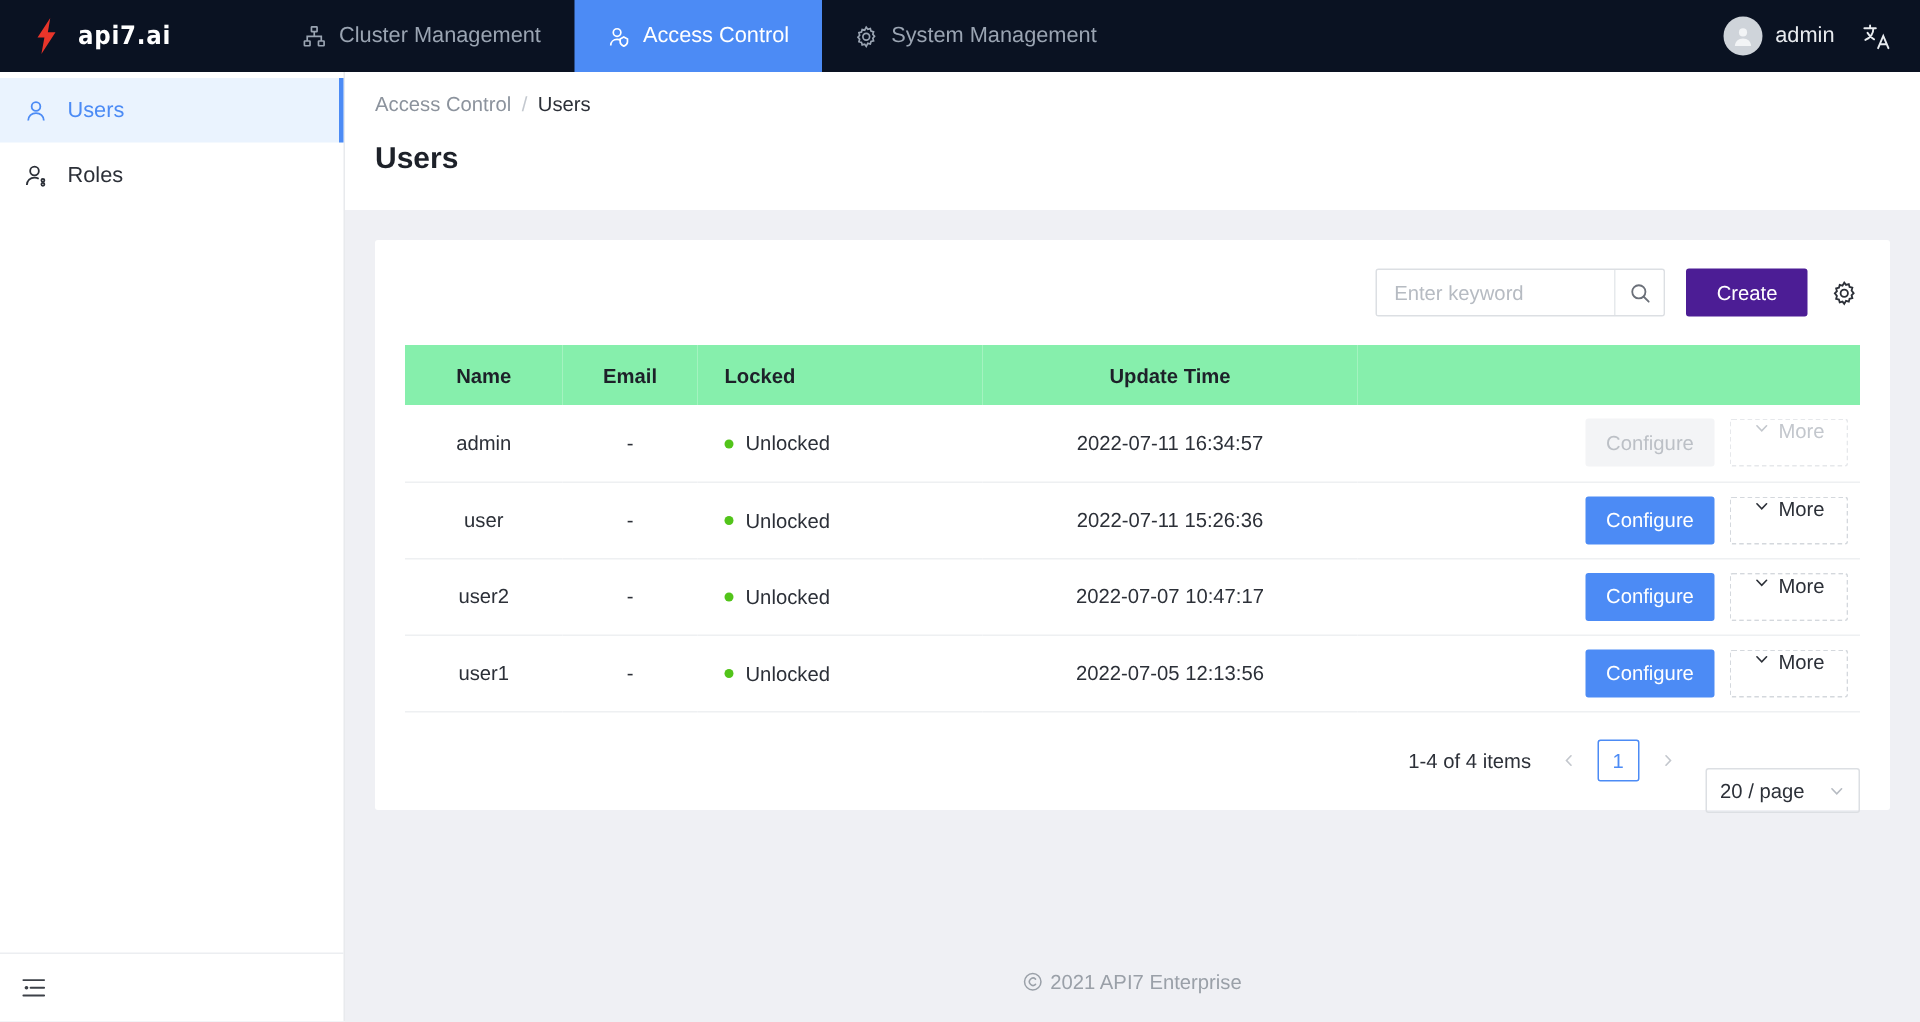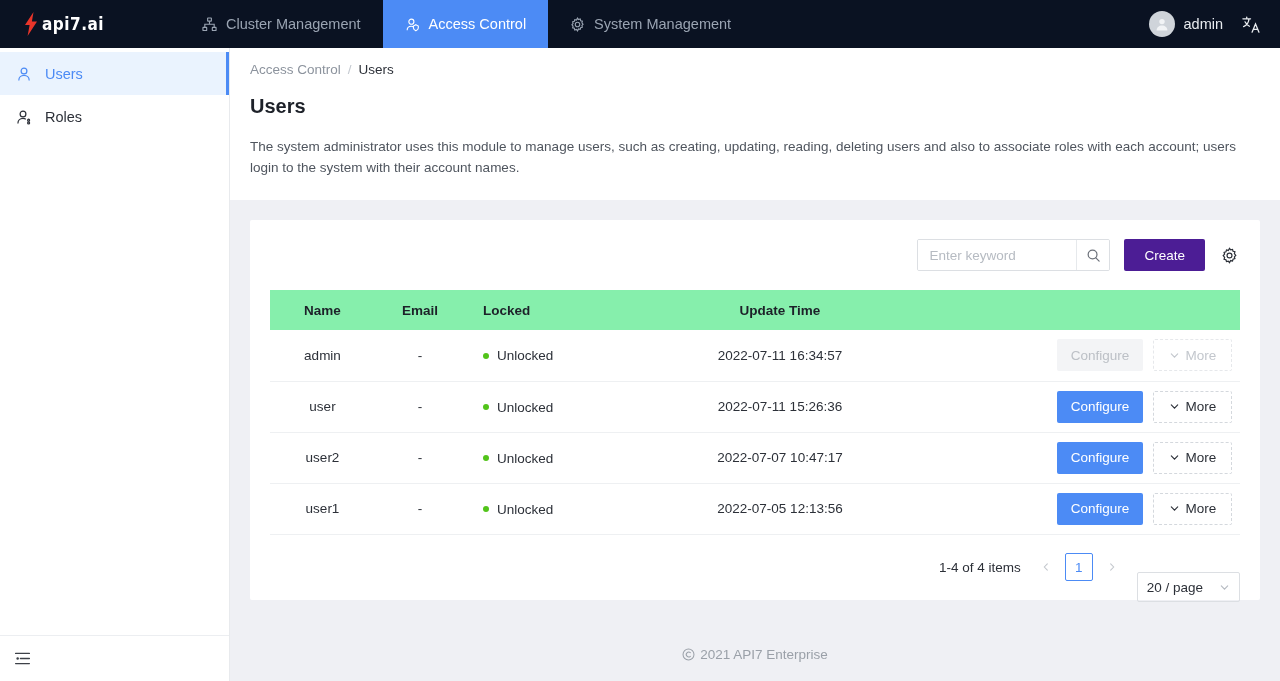--- a/index.html
+++ b/index.html
@@ -9,21 +9,21 @@
     background: #eff0f4;
     overflow: hidden;
     -webkit-font-smoothing: antialiased;
   }
 
   
   .topbar {
     height: 48px; background: #0a1222; display: flex; align-items: stretch;
     position: relative; color: #fff;
   }
-  .logo-wrap { display: flex; align-items: center; padding-left: 24px; width: 180px; gap: 4px; }
+  .logo-wrap { display: flex; align-items: center; padding-left: 24px; width: 180px; gap: 14px; }
   .bolt { width: 14px; height: 24px; flex: 0 0 auto; }
   .logo-text {
     font-family: "DejaVu Sans", sans-serif;
     font-size: 17px; font-weight: 700; letter-spacing: .5px;
     color: #ffffff; text-transform: lowercase;
     font-stretch: condensed;
   }
   .nav { display: flex; align-items: stretch; }
   .nav-item {
     display: flex; align-items: center; gap: 9px;
@@ -123,21 +123,21 @@
 
   .act-wrap { display: flex; justify-content: flex-end; align-items: center; gap: 10px; }
   .btn-cfg {
     height: 32px; width: 86px; background: #4c8bf5; color: #fff; border: 0; border-radius: 2px;
     font-size: 13.5px; cursor: pointer; font-family: "Liberation Sans", sans-serif;
   }
   .btn-cfg.disabled { background: #f3f4f6; color: #bcc0c6; cursor: not-allowed; }
   .btn-more {
     height: 32px; width: 79px; background: #fff; color: #2c3038;
     border: 1px dashed #d4d8dd; border-radius: 2px; font-size: 13.5px; cursor: pointer;
-    display: inline-flex; align-items: center; justify-content: center; gap: 6px;
+    display: inline-flex; align-items: flex-start; justify-content: center; gap: 6px;
     font-family: "Liberation Sans", sans-serif;
   }
   .btn-more.disabled { color: #c3c7cd; border-color: #e6e8eb; cursor: not-allowed; }
   .btn-more svg { display: block; }
 
   .pager { height: 65px; display: flex; align-items: center; justify-content: flex-end; gap: 9px; }
   .pg-total { font-size: 13.5px; color: #2c3038; margin-right: 6px; }
   .pg-arrow { width: 20px; height: 28px; display: flex; align-items: center; justify-content: center; color: #c3c7cd; font-size: 13px; cursor: pointer; }
   .pg-num {
     min-width: 28px; height: 28px; border: 1px solid #4c8bf5; border-radius: 2px;
@@ -244,21 +244,20 @@
 
   <div class="main">
 
     <div class="page-head">
       <div class="breadcrumb">
         <span class="bc-link">Access Control</span>
         <span class="bc-sep">/</span>
         <span class="bc-current">Users</span>
       </div>
       <div class="page-title">Users</div>
-      <div class="page-desc">The system administrator uses this module to manage users, such as creating, updating, reading, deleting users and also to associate roles with each account; users login to the system with their account names.</div>
     </div>
 
     <div class="content">
       <div class="card">
 
         <div class="toolbar">
           <div class="search-box">
             <input type="text" placeholder="Enter keyword" style="">
             <div class="search-btn">
               <svg width="15" height="15" viewBox="0 0 16 16" fill="none" stroke="#6b7079" stroke-width="1.3" stroke-linecap="round">

